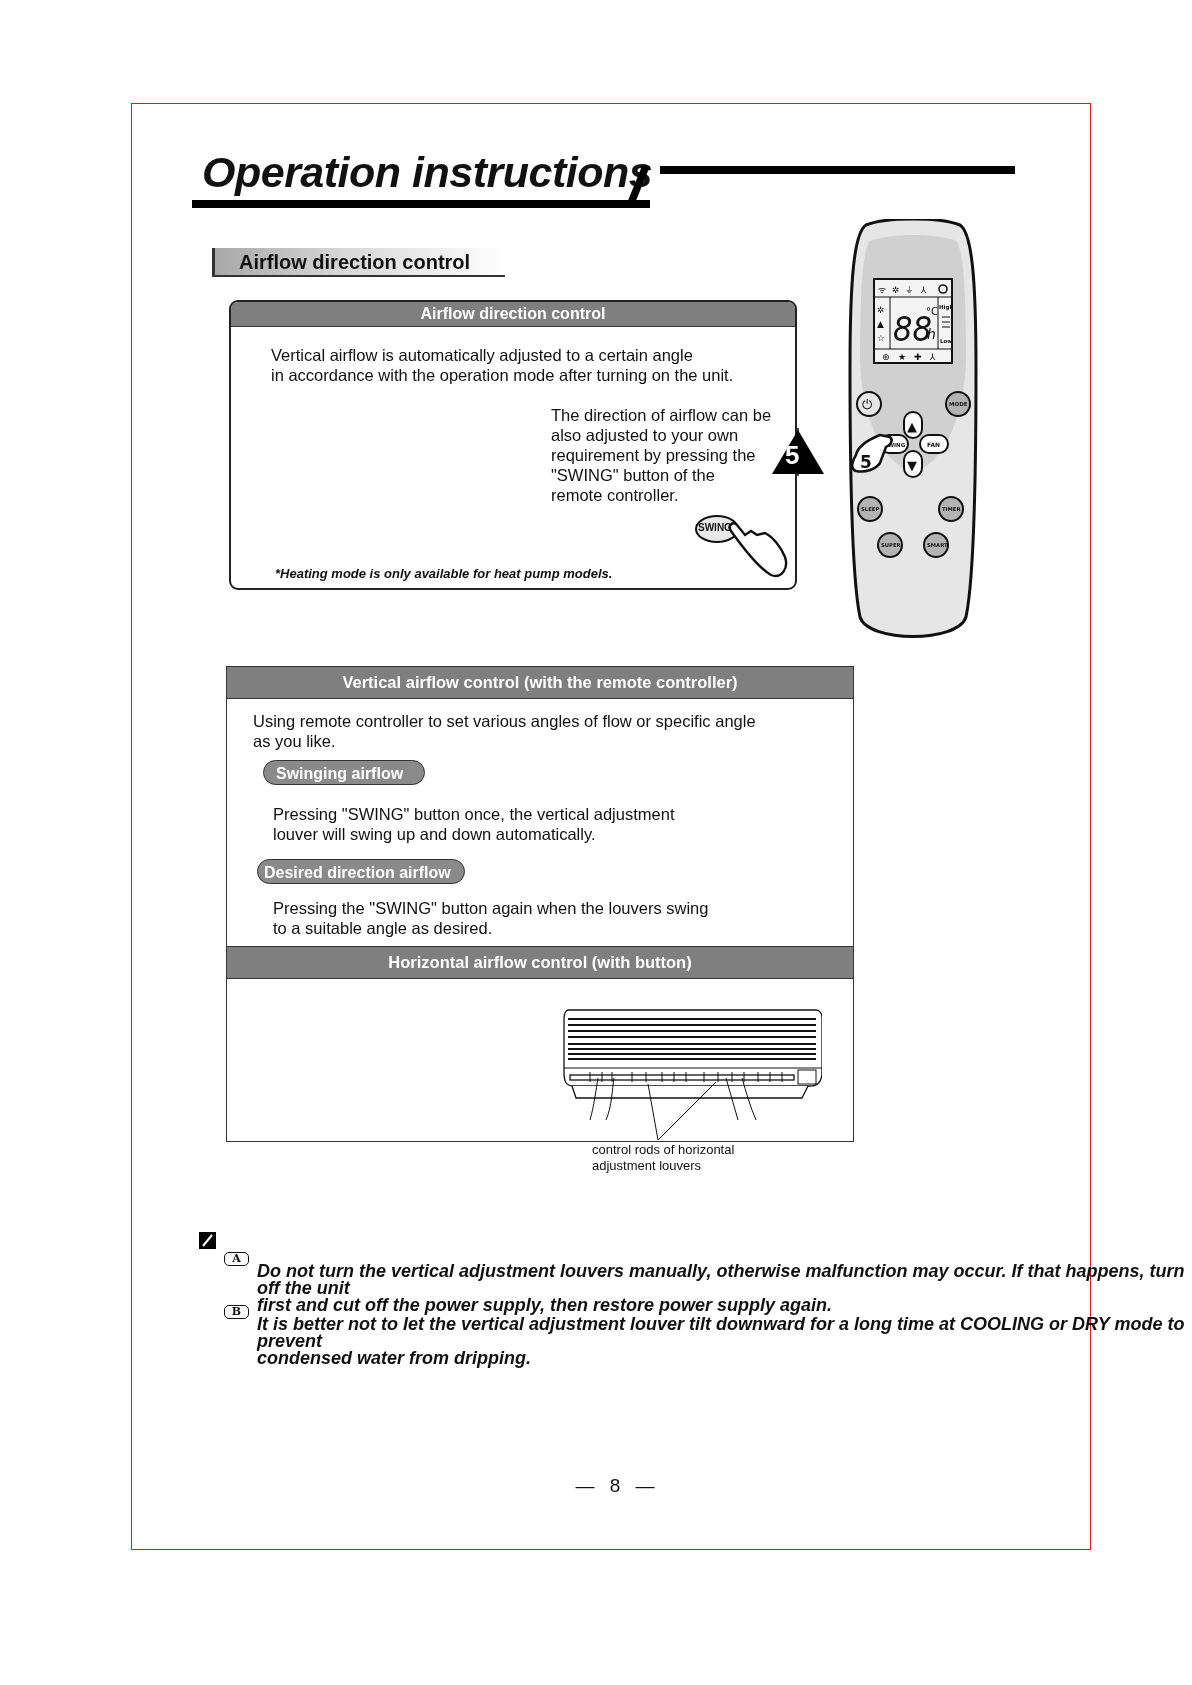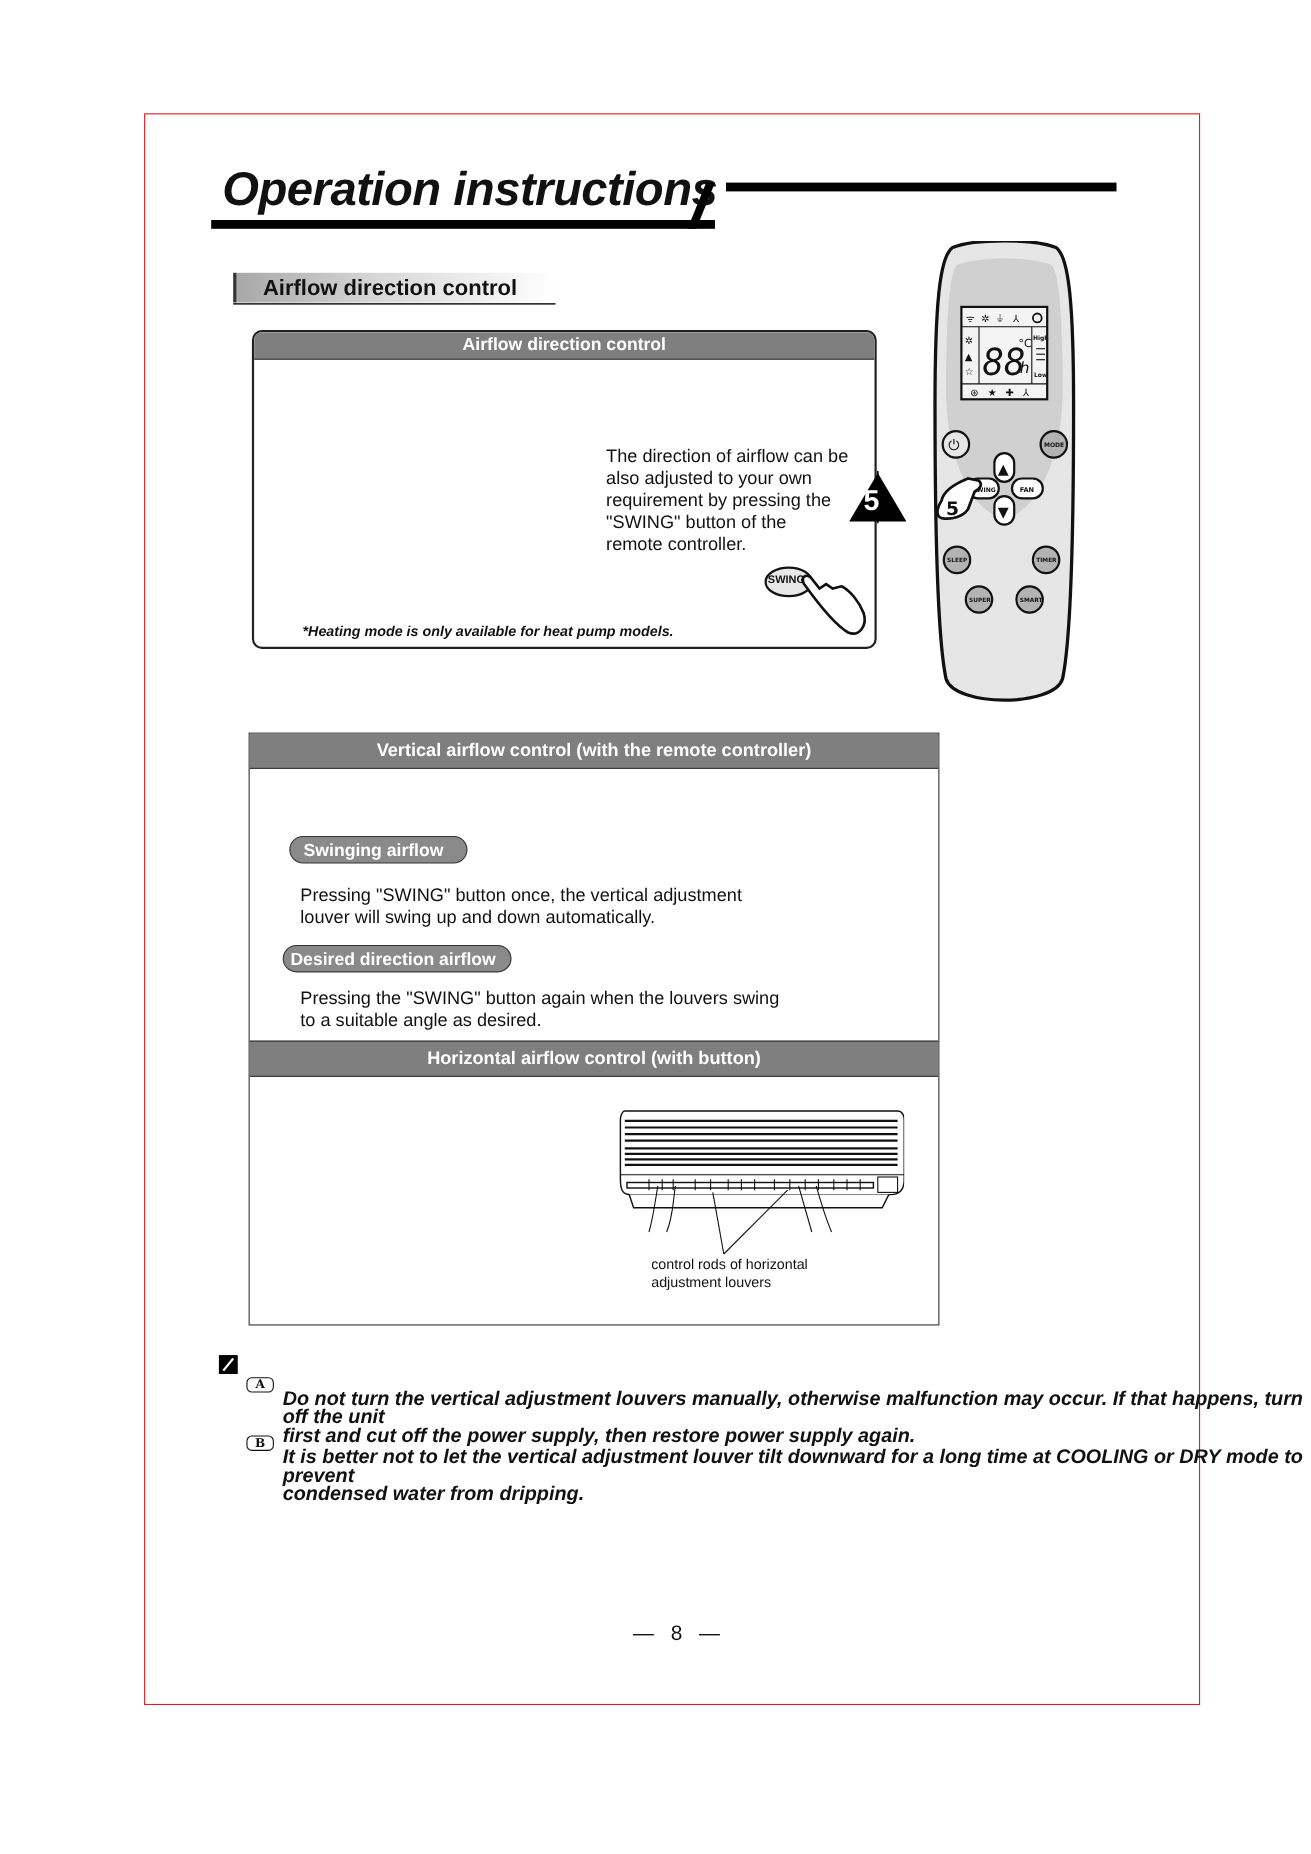--- a/index.html
+++ b/index.html
@@ -26,21 +26,21 @@
 
   .mode-table { position: absolute; left: 13px; top: 104px; width: 292px; height: 141px; border: 1.5px solid #333; border-radius: 14px; box-sizing: border-box; overflow: hidden; }
   .mode-table .vline { position: absolute; left: 134px; top: 0; width: 1.5px; height: 100%; background: #333; }
   .mode-table .hline { position: absolute; left: 0; width: 100%; height: 1.5px; background: #333; }
   .cell { position: absolute; font-size: 16.5px; line-height: 19px; white-space: pre-line; }
 
   .footnote { position: absolute; font-size: 13px; font-weight: bold; font-style: italic; }
 
   .badge5 { position: absolute; left: 770px; top: 428px; width: 56px; height: 48px; }
 
-  .box2 { left: 226px; top: 666px; width: 628px; height: 539px; border: 1.5px solid #333; }
+  .box2 { left: 226px; top: 666px; width: 628px; height: 476px; border: 1.5px solid #333; }
   .box2 .box-header { height: 31px; line-height: 31px; font-size: 16.5px; border-bottom: 1.5px solid #333; }
   .hdr2 { position: absolute; left: 0; top: 279px; width: 100%; height: 31px; line-height: 31px; background: #7f7f7f; color: #fff; font-weight: bold; text-align: center; font-size: 16.5px; border-top: 1.5px solid #333; border-bottom: 1.5px solid #333; }
   .pill { position: absolute; background: #8a8a8a; color: #fff; font-weight: bold; font-size: 16px; height: 25px; line-height: 25px; border: 1.5px solid #333; border-radius: 13px; padding: 0 12px; box-sizing: border-box; }
   .note-italic { position: absolute; font-size: 12.5px; font-weight: bold; font-style: italic; line-height: 16px; white-space: pre-line; }
   .caption { position: absolute; font-size: 13px; line-height: 16px; white-space: pre-line; }
 
   
   .note-icon { position: absolute; left: 199px; top: 1232px; width: 17px; height: 17px; background: #000; }
   .note-letter { position: absolute; width: 25px; height: 14px; border: 1.5px solid #111; border-radius: 5px; box-sizing: border-box; text-align: center; font-size: 11px; font-weight: bold; line-height: 12px; font-family: "DejaVu Serif", serif; }
   .note-text { position: absolute; left: 257px; font-size: 18px; font-weight: bold; font-style: italic; line-height: 17px; white-space: pre-line; margin-top: 12px; }
@@ -59,20 +59,22 @@
 <div class="title-underline"></div>
 <div class="title-slant"></div>
 <div class="title-rule"></div>
 
 <div class="section-tab">
   <span>Airflow direction control</span>
 </div>
 
 <div class="box box1">
   <div class="box-header">Airflow direction control</div>
+  <div class="p" style="left:40px; top:43px;">Vertical airflow is automatically adjusted to a certain angle
+in accordance with the operation mode after turning on the unit.</div>
 
 
   <div class="p" style="left:320px; top:103px;">The direction of airflow can be
 also adjusted to your own
 requirement by pressing the
 "SWING" button of the
 remote controller.</div>
 
   <svg class="abs" style="left:460px; top:207px;" width="100" height="72" viewBox="0 0 100 72">
     <ellipse cx="26" cy="20" rx="21" ry="13" fill="#e8e8e8" stroke="#111" stroke-width="2"></ellipse>
@@ -142,20 +144,22 @@
   <circle cx="105" cy="290" r="12" fill="#b3b3b3" stroke="#111" stroke-width="2"></circle>
   <text x="96" y="292" font-size="5.3" font-weight="bold" fill="#111" font-family="DejaVu Sans, sans-serif">TIMER</text>
   <circle cx="44" cy="326" r="12" fill="#b3b3b3" stroke="#111" stroke-width="2"></circle>
   <text x="35" y="328" font-size="5.3" font-weight="bold" fill="#111" font-family="DejaVu Sans, sans-serif">SUPER</text>
   <circle cx="90" cy="326" r="12" fill="#b3b3b3" stroke="#111" stroke-width="2"></circle>
   <text x="81" y="328" font-size="5.3" font-weight="bold" fill="#111" font-family="DejaVu Sans, sans-serif">SMART</text>
 </svg>
 
 <div class="box box2">
   <div class="box-header">Vertical airflow control (with the remote controller)</div>
+  <div class="p" style="left:26px; top:44px;">Using remote controller to set various angles of flow or specific angle
+as you like.</div>
 
   <div class="pill" style="left:36px; top:93px; width:162px;">Swinging airflow</div>
   <div class="p" style="left:46px; top:137px;">Pressing "SWING" button once, the vertical adjustment
 louver will swing up and down automatically.</div>
 
   <div class="pill" style="left:30px; top:192px; width:208px; padding:0 6px;">Desired direction airflow</div>
   <div class="p" style="left:46px; top:231px;">Pressing the "SWING" button again when the louvers swing
 to a suitable angle as desired.</div>
 
   <div class="hdr2">Horizontal airflow control (with button)</div>

